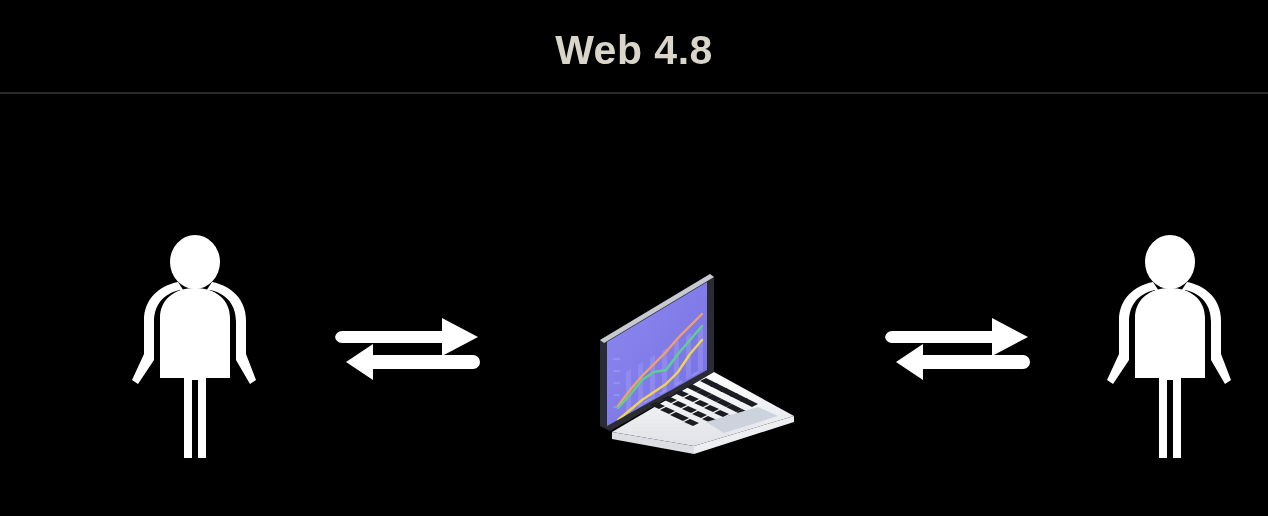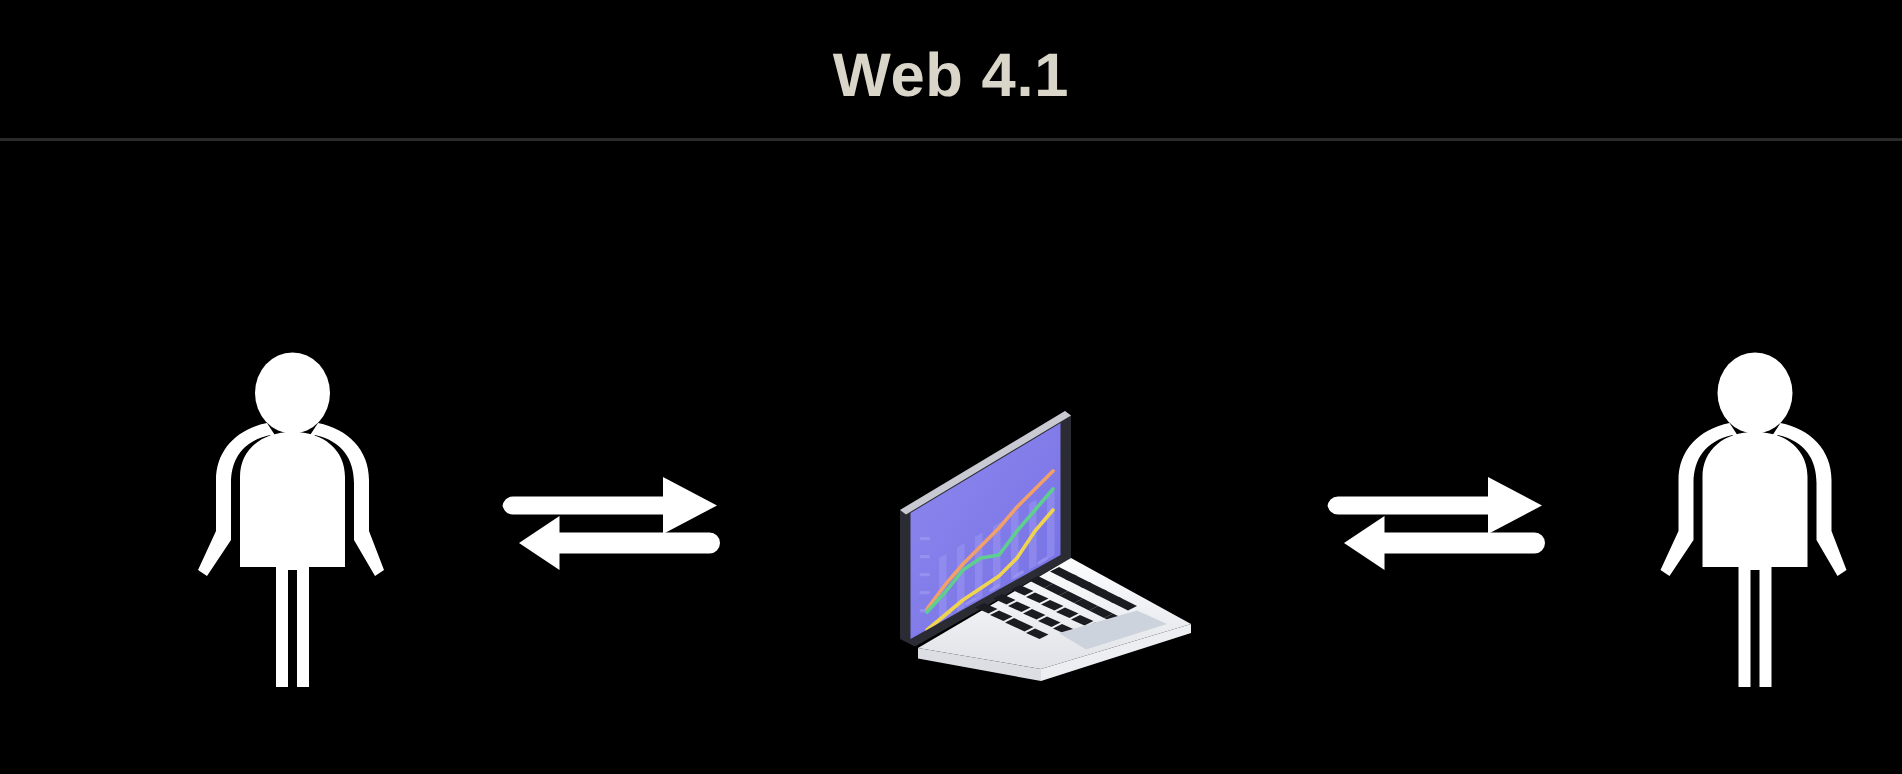--- a/index.html
+++ b/index.html
@@ -89,21 +89,21 @@
     height: 226px;
   }
   #laptop-illustration svg { display: block; width: 226px; height: 226px; }
 </style>
 </head>
 <body>
 
 <div id="stage">
 
   <div id="header-band">
-    <div id="page-title">Web 4.1</div>
+    <div id="page-title">Web 4.8</div>
   </div>
   <div id="header-divider"></div>
 
   <div id="diagram-canvas">
 
     <div class="person-figure" id="person-left">
       <svg viewBox="0 0 130 235" xmlns="http://www.w3.org/2000/svg" aria-hidden="true">
         <g fill="#ffffff">
           <ellipse cx="65" cy="30" rx="25" ry="27"></ellipse>
           <path d="M65,82 L50,58 C32,62 24,74 24,90 L24,128 L8,152 L2,148 L14,122 L14,88

